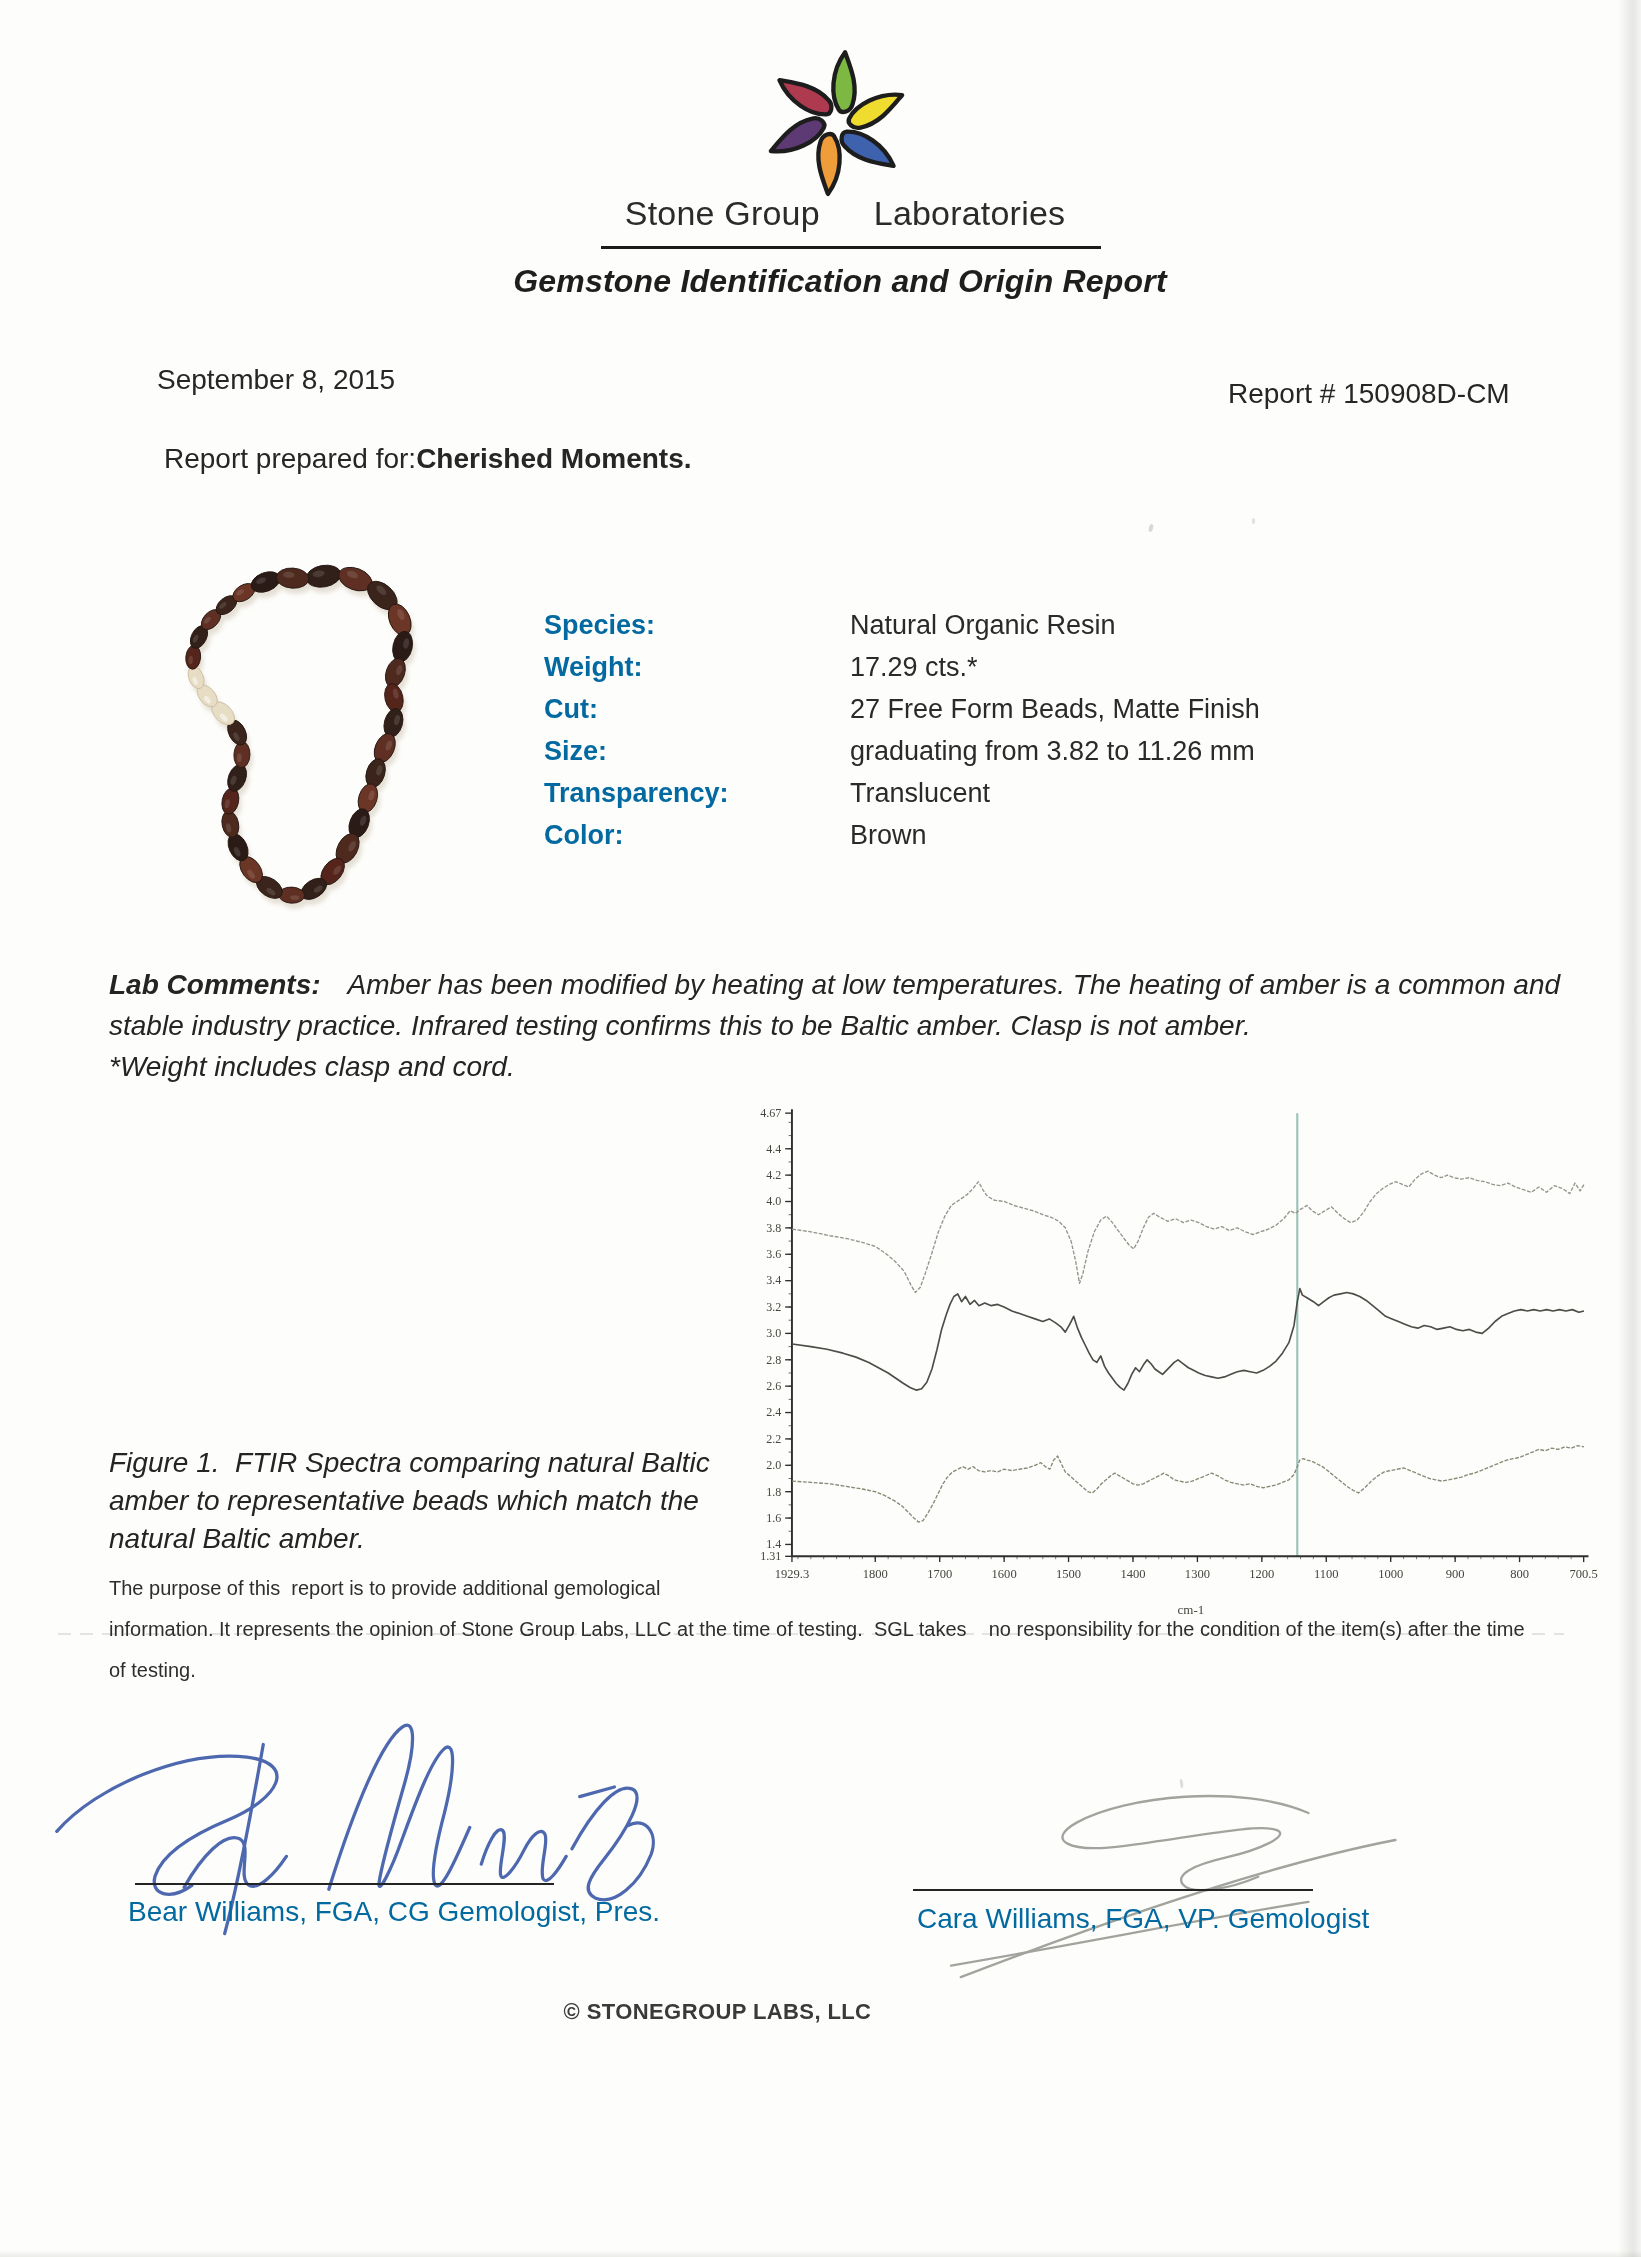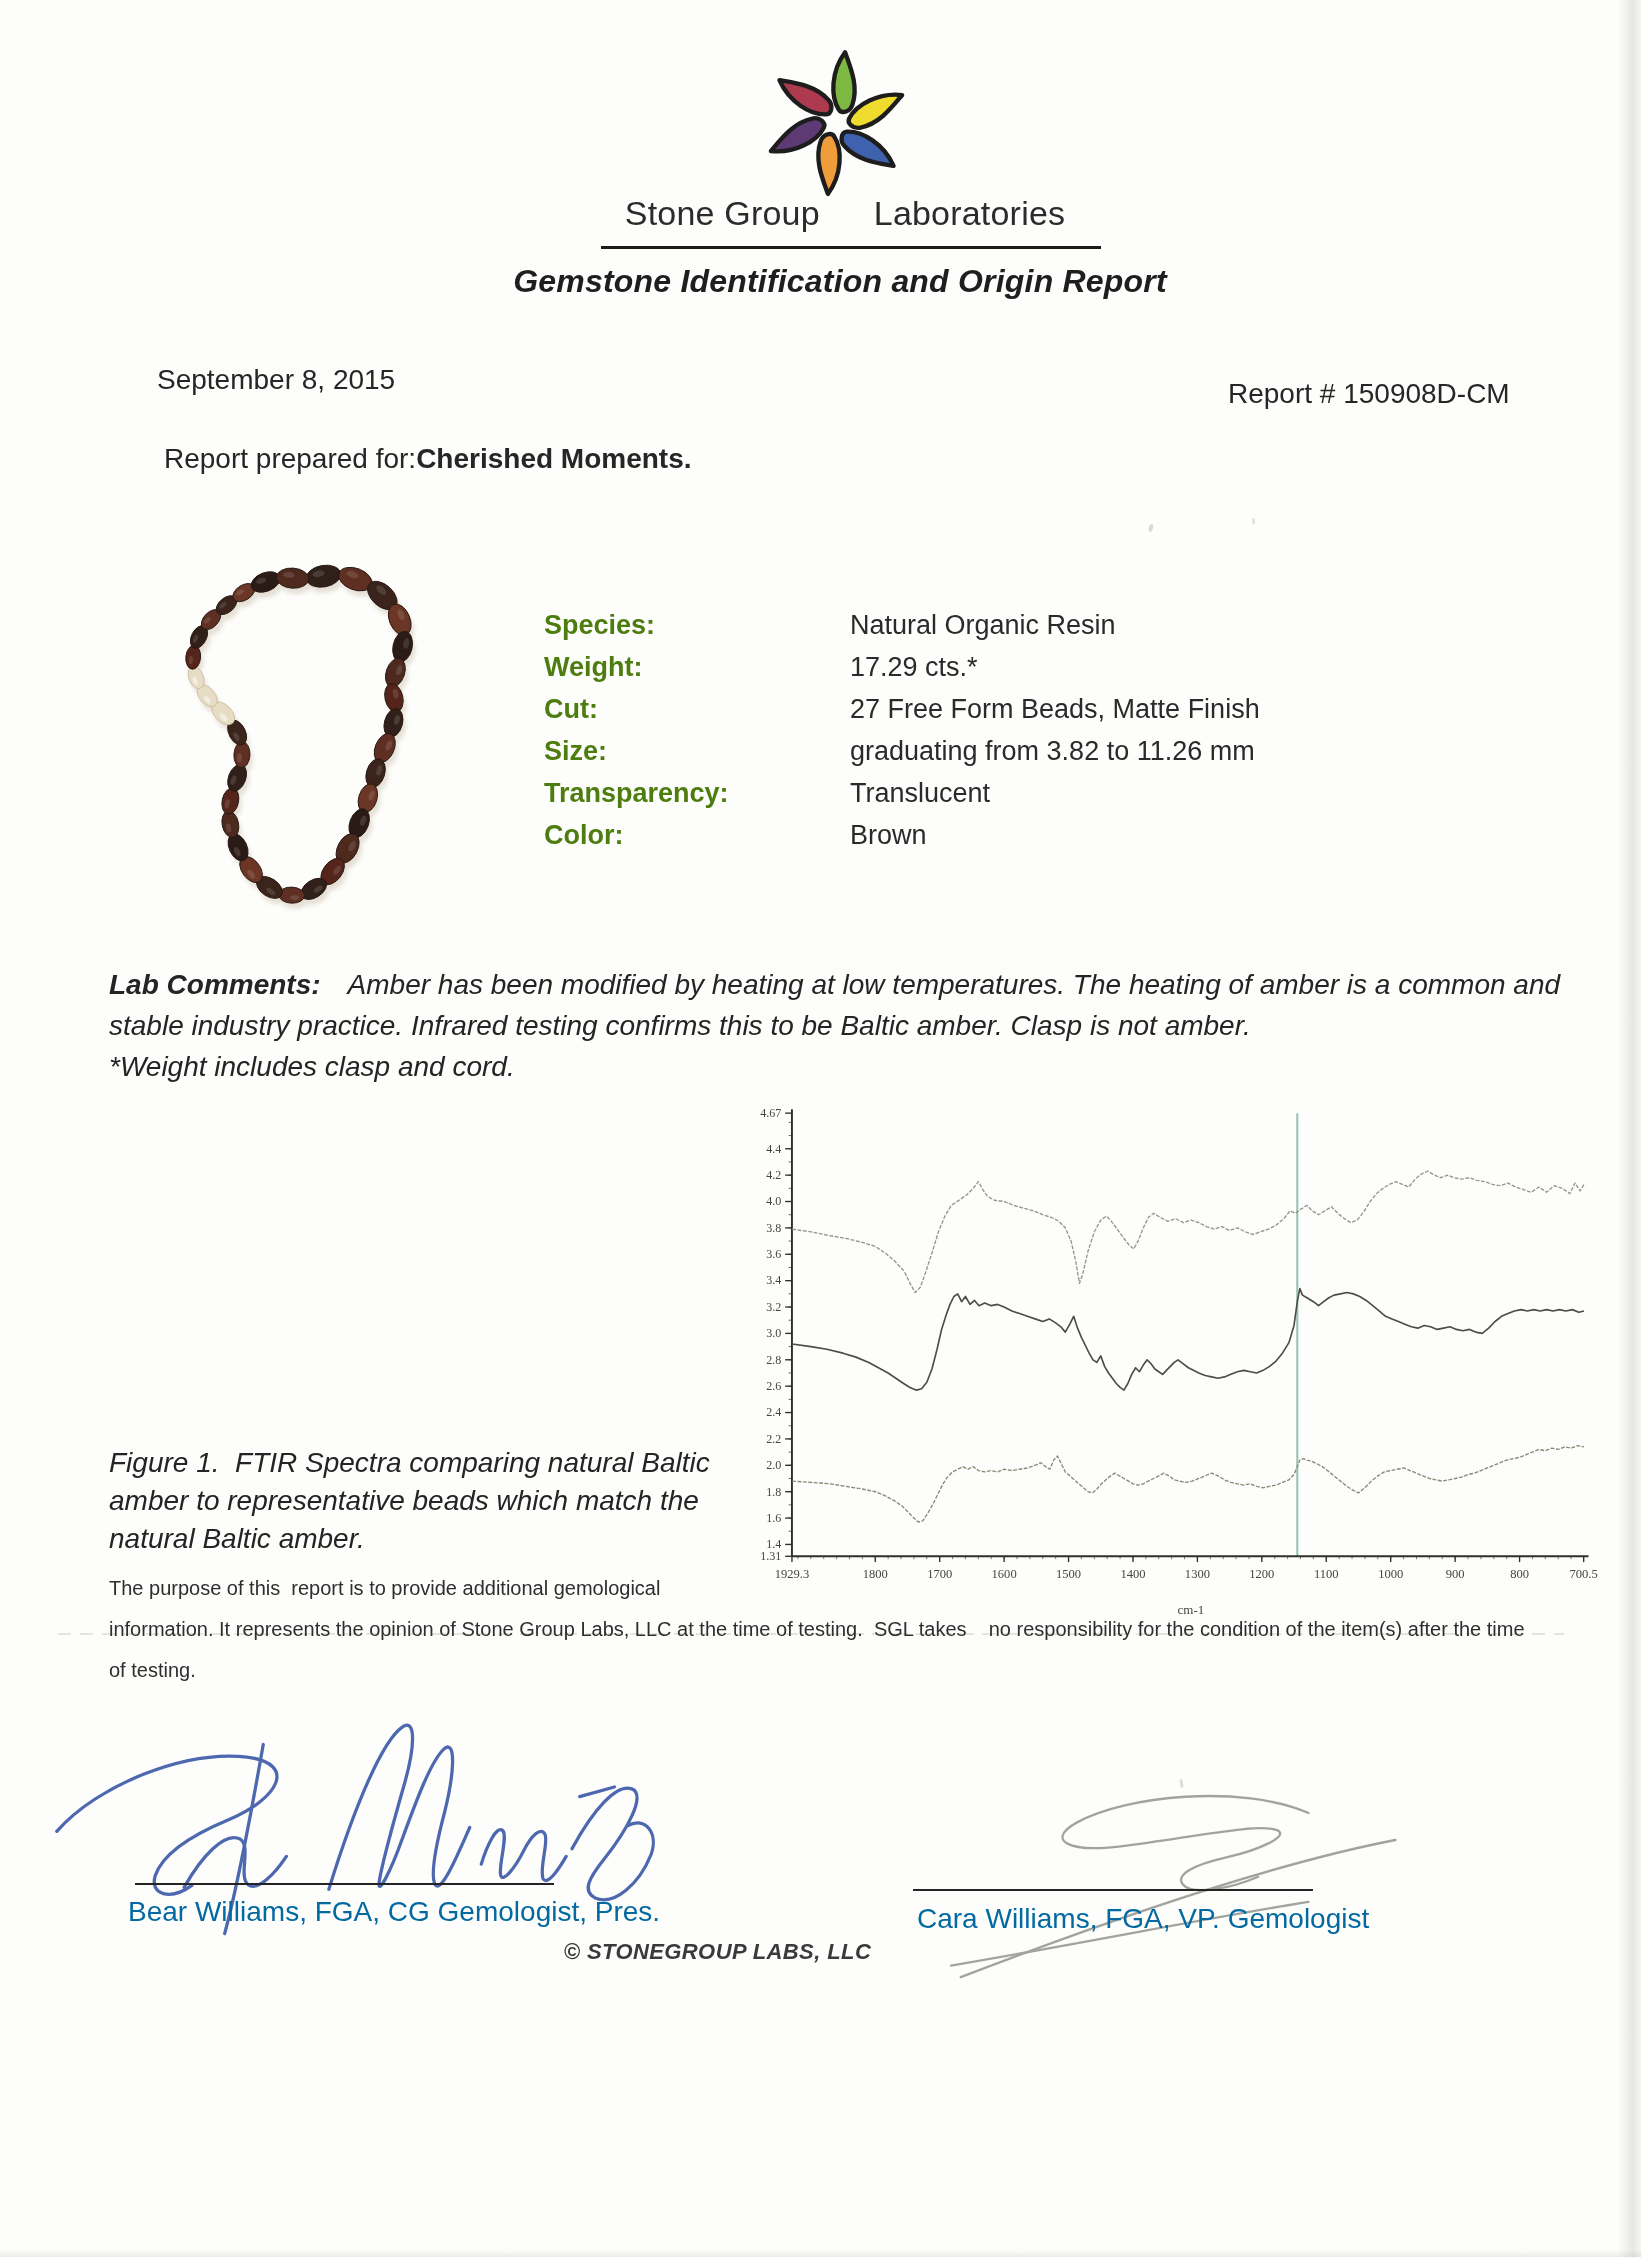--- a/index.html
+++ b/index.html
@@ -16,39 +16,39 @@
   .doc-title{left:29px;top:263px;width:1622px;text-align:center;font-size:32px;font-weight:bold;font-style:italic;color:#1e1e1e;letter-spacing:0.2px;}
   .date{left:157px;top:364px;font-size:28px;}
   .report-num{left:1228px;top:378px;font-size:28px;}
   .prepared{left:164px;top:443px;font-size:28px;}
   .prepared .plabel{margin-right:0;}
   .prepared .pname{font-weight:bold;}
   .intro{left:164px;top:485px;font-size:28px;}
   
   #details{left:544px;top:604px;font-size:27px;}
   .drow{line-height:42px;white-space:nowrap;}
-  .dlabel{display:inline-block;width:306px;font-weight:bold;color:#4d7c0f;}
+  .dlabel{display:inline-block;width:306px;font-weight:bold;color:#0369a1;}
   .dvalue{color:#2a2a2a;}
   
   .labcomments{left:109px;top:964px;width:1464px;font-size:28px;font-style:italic;line-height:41px;color:#242424;}
   .lc-label{font-weight:bold;margin-right:27px;}
   
   .figcap{left:109px;top:1444px;width:618px;font-size:28px;font-style:italic;line-height:38px;white-space:pre-wrap;color:#242424;}
   
   .purpose{left:109px;top:1568px;width:1487px;font-size:20px;line-height:41px;white-space:pre-wrap;color:#2e2e2e;}
   .artifact-line{left:58px;top:1633px;width:1506px;height:1.9px;opacity:.55;
     background:repeating-linear-gradient(90deg,#cfcfc9 0px,#cfcfc9 13.5px,transparent 13.5px,transparent 22px);}
   
   .sigline{border-top:2.9px solid #242424;height:0;}
   .sig1{left:135px;top:1883px;width:419px;}
   .sig2{left:913px;top:1889px;width:400px;}
   .signame{font-size:28px;color:#0369a1;}
   .n1{left:128px;top:1896px;}
   .n2{left:917px;top:1903px;}
-  .footer{left:406px;top:1939px;width:623px;text-align:center;font-size:22px;font-style:italic;font-weight:bold;color:#3a3a3a;letter-spacing:0.4px;}
+  .footer{left:406px;top:1999px;width:623px;text-align:center;font-size:22px;font-weight:bold;color:#3a3a3a;letter-spacing:0.4px;}
   
   .edge-right{left:1618px;top:0;width:23px;height:2257px;
     background:linear-gradient(90deg,rgba(110,110,105,0) 0%,rgba(110,110,105,.16) 65%,rgba(110,110,105,.05) 100%);}
   .edge-bottom{left:0;top:2250px;width:1641px;height:7.7px;background:linear-gradient(180deg,rgba(90,90,85,0),rgba(90,90,85,.12));}
   .speck{position:absolute;background:#b4b4ae;border-radius:45%;}
   .sp1{left:1149px;top:524px;width:3.9px;height:7.7px;opacity:.5;transform:rotate(14deg);}
   .sp2{left:1252px;top:518px;width:2.9px;height:5.8px;opacity:.4;}
   .sp3{left:1180px;top:1779px;width:2.9px;height:8.7px;opacity:.45;transform:rotate(-8deg);}
   svg{position:absolute;overflow:visible;}
 </style>

